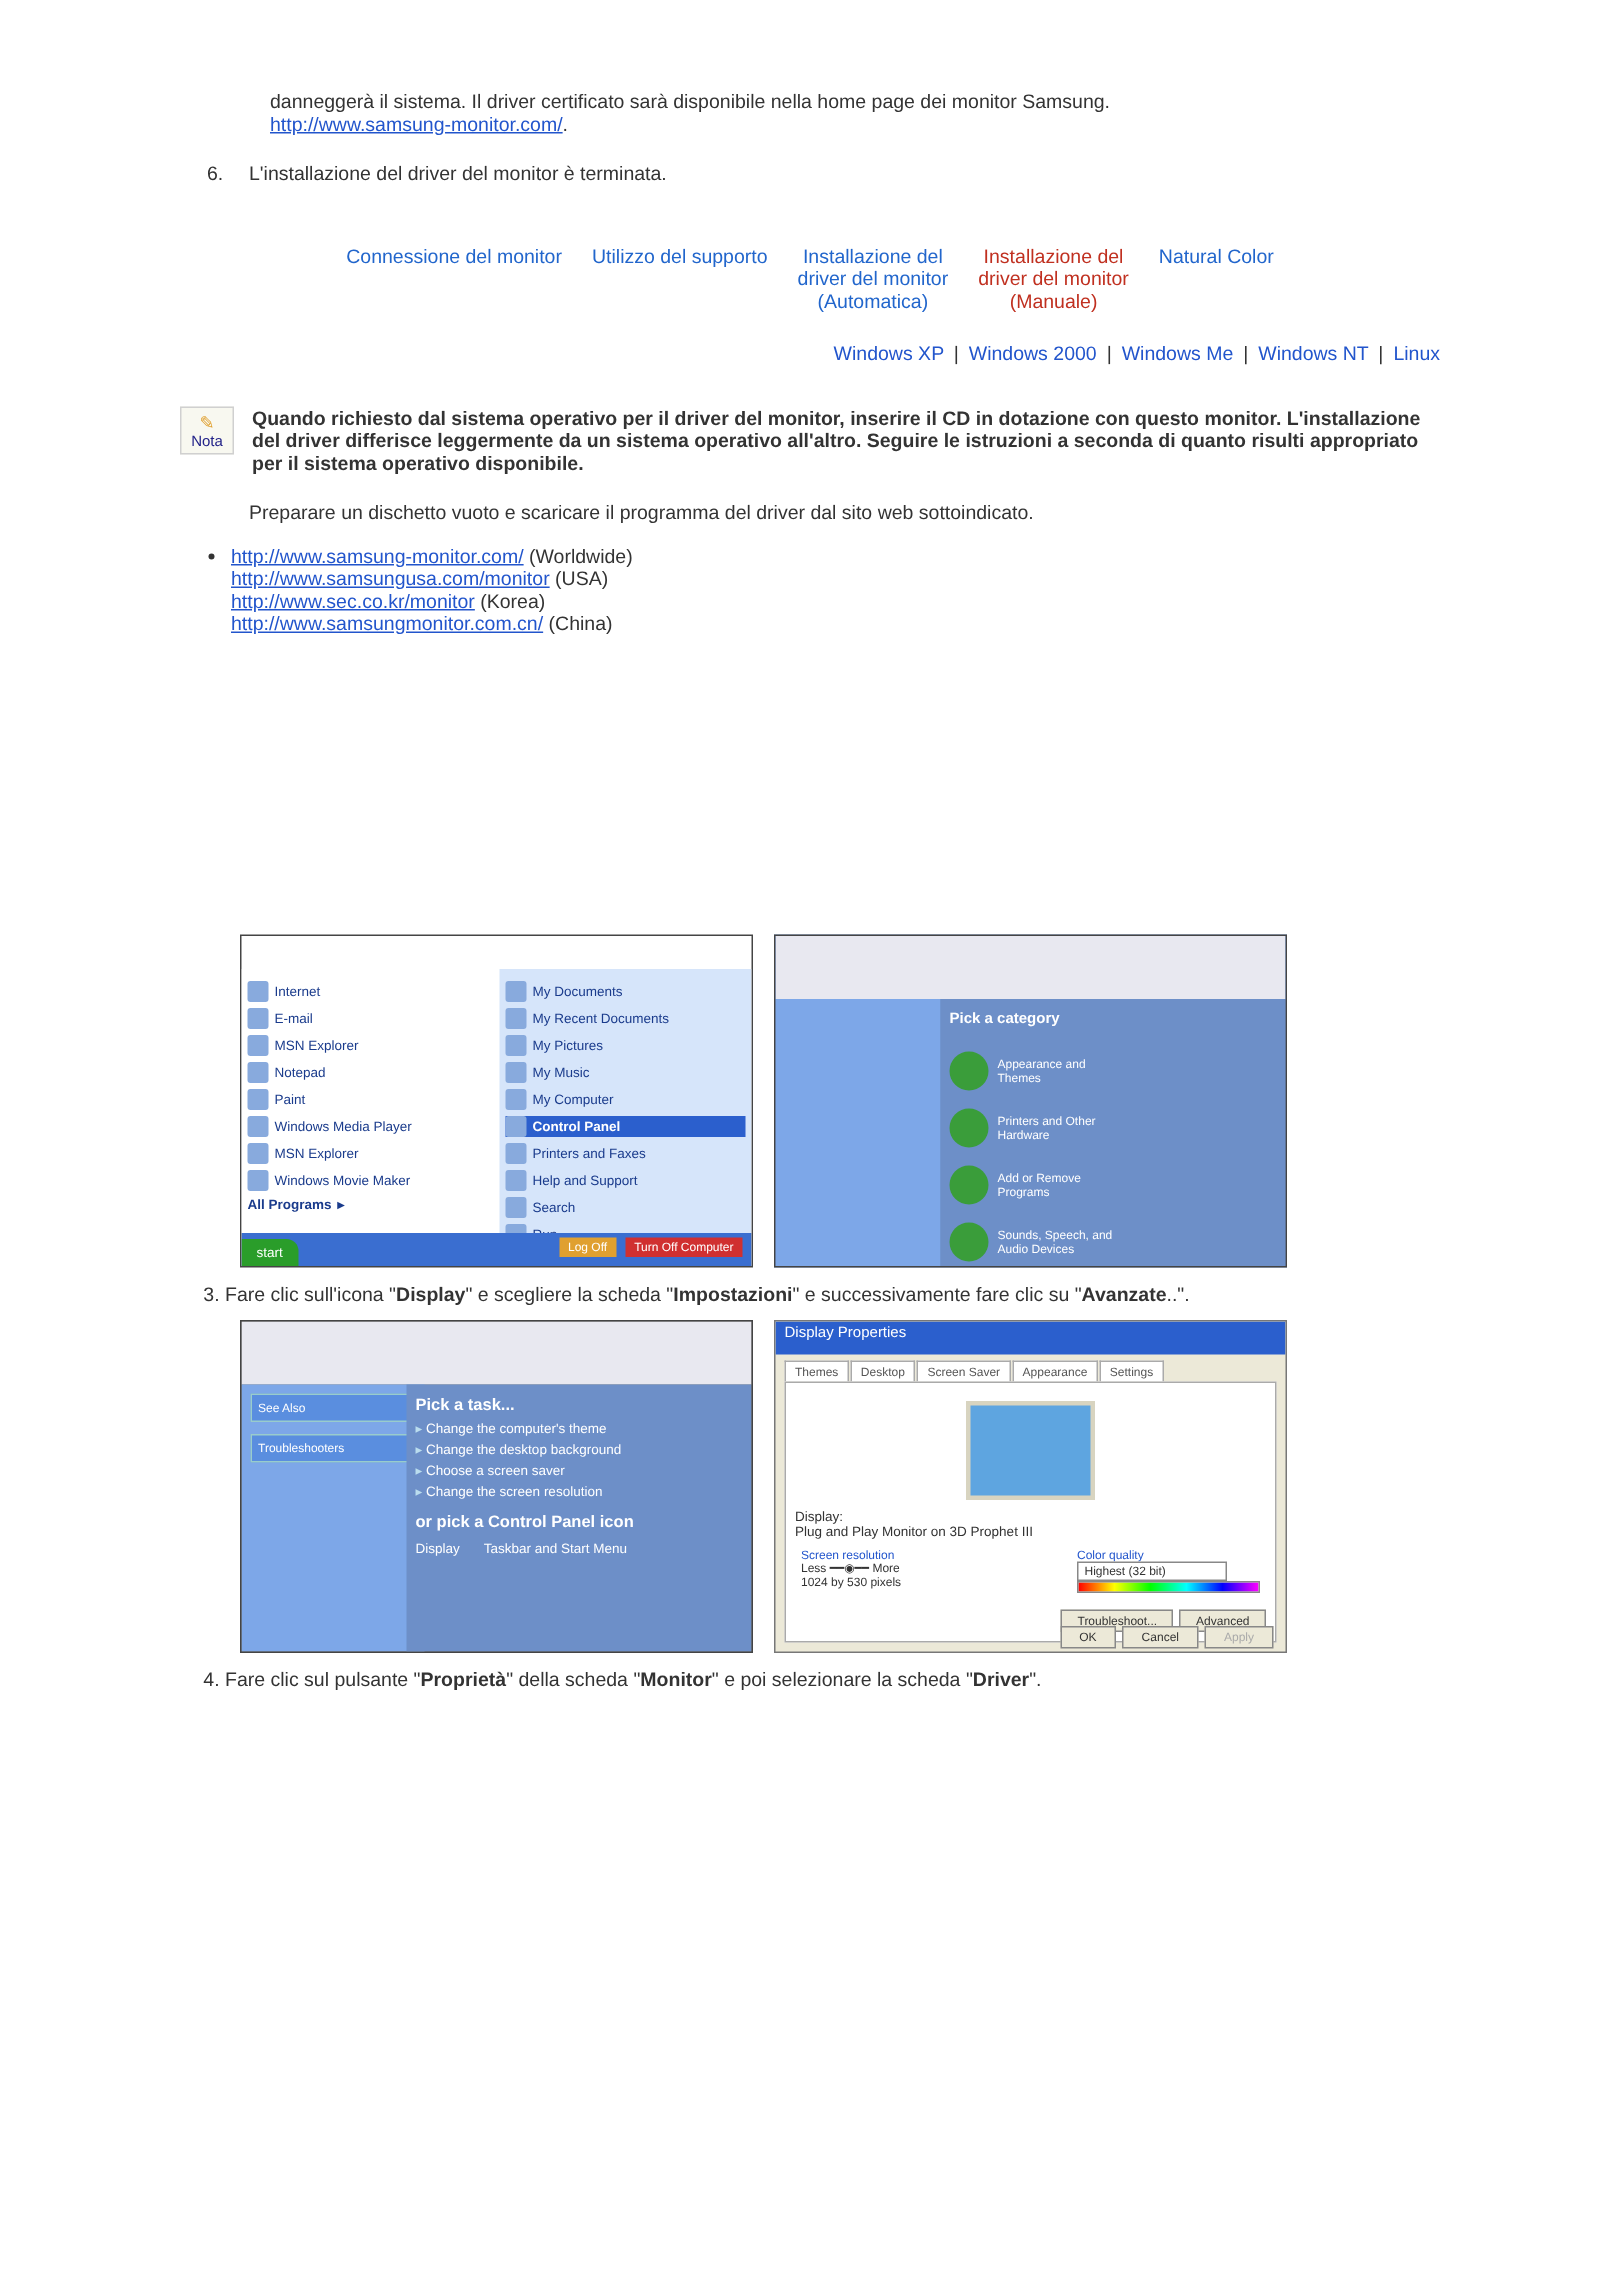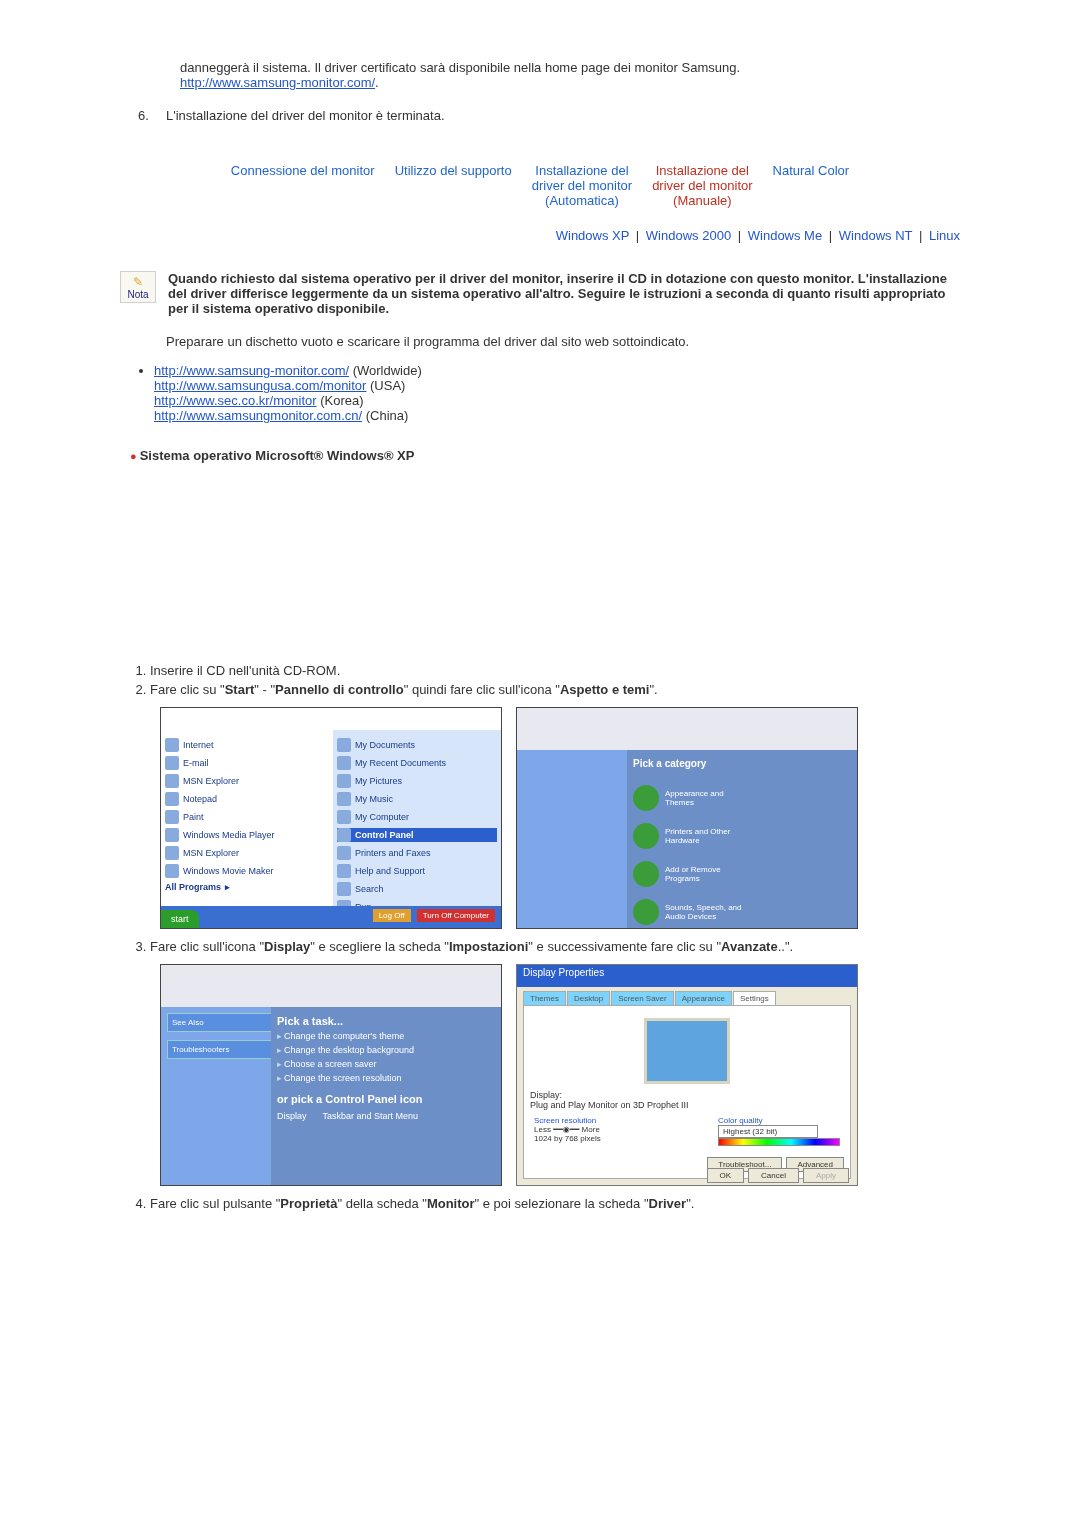--- a/index.html
+++ b/index.html
@@ -81,21 +81,21 @@
   .mock-cp2 { width:340px; height:220px; border:1px solid #444; background:#737373; position:relative; overflow:hidden;}
   .mock-cp2 .tbar{ position:absolute; top:0;left:0;right:0;height:42px;background:#e8e8f0;}
   .mock-cp2 .side{ position:absolute; left:0; top:42px; width:110px; bottom:0; background:#7da7e8; color:#fff; font-size:8px; padding:6px;}
   .mock-cp2 .side .box{ background:#5a8edf; border:1px solid #9cc; padding:4px; margin-bottom:8px;}
   .mock-cp2 .main{ position:absolute; left:110px; right:0; top:42px; bottom:0; background:#6d8fc8; padding:8px 6px; color:#fff; font-size:9px;}
   .mock-cp2 .main .task{ color:#fff; margin:4px 0;}
   .mock-cp2 .main .task::before{content:"▸ "; color:#bde;}
   .mock-disp { width:340px; height:220px; border:1px solid #777; background:#ece9d8; position:relative; overflow:hidden; font-size:9px; color:#333;}
   .mock-disp .titlebar{ background:#2b5fcd; color:#fff; height:18px; padding:2px 6px; font-size:10px;}
   .mock-disp .tabs{ display:flex; gap:1px; padding:4px 6px 0 6px;}
-  .mock-disp .tabs .t{ background:#7dd3fc; border:1px solid #aaa; border-bottom:none; padding:2px 6px; font-size:8px; color:#555;}
+  .mock-disp .tabs .t{ background:#ffffff; border:1px solid #aaa; border-bottom:none; padding:2px 6px; font-size:8px; color:#555;}
   .mock-disp .tabs .t.active{ background:#fff;}
   .mock-disp .pane{ margin:0 6px 6px 6px; background:#fff; border:1px solid #aaa; height:160px; padding:6px; position:relative;}
   .mock-disp .monitor{ width:80px; height:60px; background:#5ea5e0; border:3px solid #d8d4c0; margin:6px auto;}
   .mock-disp .btns{ position:absolute; bottom:6px; right:6px; display:flex; gap:4px;}
   .mock-disp .btns .b{ border:1px solid #888; background:#ece9d8; padding:2px 10px; font-size:8px;}
   .mock-disp .row{ display:flex; justify-content:space-between; margin:6px 4px; font-size:8px;}
   .mock-disp .slider{ height:6px; background:linear-gradient(to right,#f00,#ff0,#0f0,#0ff,#00f,#f0f); width:120px; border:1px solid #888;}
   .mock-disp .select{border:1px solid #888; padding:1px 4px; background:#fff; display:inline-block; min-width:90px;}
   .spacer { height: 18px; }
 </style>
@@ -156,30 +156,23 @@
         <div>
           <div><a class="link">http://www.samsung-monitor.com/</a><span> (Worldwide)</span></div>
           <div><a class="link">http://www.samsungusa.com/monitor</a><span> (USA)</span></div>
           <div><a class="link">http://www.sec.co.kr/monitor</a><span> (Korea)</span></div>
           <div><a class="link">http://www.samsungmonitor.com.cn/</a><span> (China)</span></div>
         </div>
       </div>
     </li>
   </ul>
 
-  <div class="header-bullet">Sistema operativo Microsoft® Windows® XP</div>
 
   <div style="height:190px;"></div>
 
-  <ol class="numlist">
-    <li>Inserire il CD nell'unità CD-ROM.</li>
-    <li>
-      <span>Fare clic su "</span><span class="bold">Start</span><span>" - "</span><span class="bold">Pannello di controllo</span><span>" quindi fare clic sull'icona "</span><span class="bold">Aspetto e temi</span><span>".</span>
-    </li>
-  </ol>
 
   <div class="figure-row">
 
     <div class="mock-start">
       <div class="left-col">
         <div class="entry">
             <span class="ei"></span>
             <span>Internet</span>
           </div>
         <div class="entry">
@@ -327,21 +320,21 @@
         <div class="t active">Settings</div>
       </div>
       <div class="pane">
         <div class="monitor"></div>
         <div>Display:</div>
         <div>Plug and Play Monitor on 3D Prophet III</div>
         <div class="row">
           <div>
             <div style="color:#2255cc;">Screen resolution</div>
             <div><span>Less</span> ━━◉━━ <span>More</span></div>
-            <div>1024 by 768 pixels</div>
+            <div>1024 by 530 pixels</div>
           </div>
           <div>
             <div style="color:#2255cc;">Color quality</div>
             <div class="select">Highest (32 bit)</div>
             <div class="slider"></div>
           </div>
         </div>
         <div class="btns">
           <div class="b">Troubleshoot...</div>
           <div class="b">Advanced</div>

